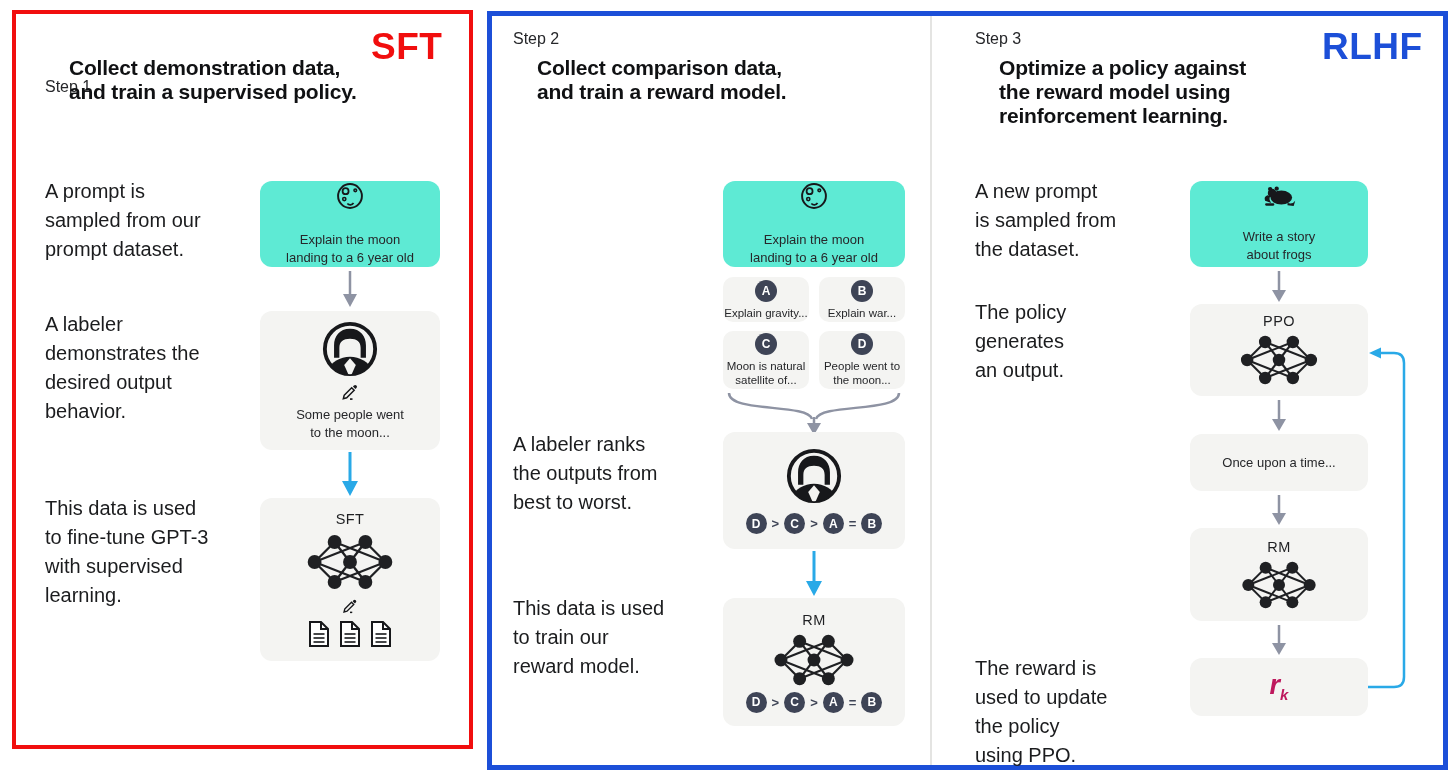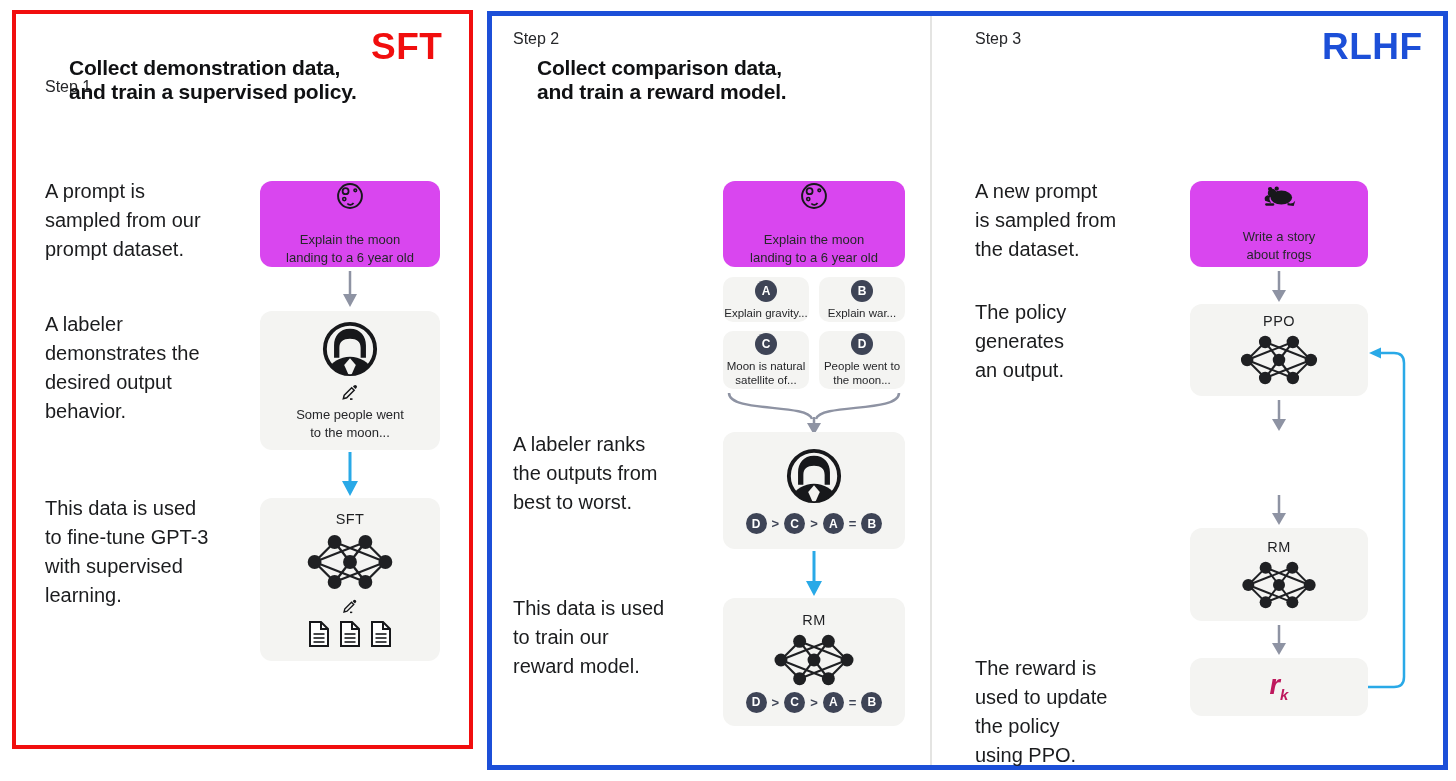--- a/index.html
+++ b/index.html
@@ -19,21 +19,21 @@
                 letter-spacing:-0.2px; color:#101113;margin-left:24px; }
   .body-text  { position:absolute; font-size:20px; line-height:29px; color:#1b1c1e; }
 
   .tag { position:absolute; font-size:37px; font-weight:800; letter-spacing:0.5px; }
   .tag.sft  { color:#f10e0e; }
   .tag.rlhf { color:#1c4fd8; }
 
   .box { position:absolute; box-sizing:border-box; border-radius:12px;
          display:flex; flex-direction:column; align-items:center; justify-content:center;
          text-align:center; }
-  .box.prompt { background:#d946ef; gap:20px;text-align:center; }
+  .box.prompt { background:#5eead4; gap:20px;text-align:center; }
   .box.card   { background:#f4f4f2; }
   .box-text { font-size:13px; line-height:18px; color:#26272a; }
 
   .mini { position:absolute; box-sizing:border-box; background:#f4f4f2; border-radius:10px;
           display:flex; flex-direction:column; align-items:center; justify-content:center;
           gap:4px; text-align:center; }
   .mini .box-text { font-size:11.5px; line-height:14px; }
 
   .badge { width:21px; height:21px; border-radius:50%; background:#3e4456; color:#ffffff;
            font-size:12px; font-weight:bold; display:inline-flex; align-items:center;
@@ -289,20 +289,23 @@
       <span class="rank-sep">&gt;</span>
       <span class="badge">C</span>
       <span class="rank-sep">&gt;</span>
       <span class="badge">A</span>
       <span class="rank-sep">=</span>
       <span class="badge">B</span>
     </div>
   </div>
 
   <div class="step-label" style="left:975px; top:30px;">Step 3</div>
+  <div class="step-title pre" style="left:975px; top:56px; width:340px;">Optimize a policy against
+the reward model using
+reinforcement learning.</div>
   <div class="tag rlhf" style="left:1322px; top:26px;">RLHF</div>
 
   <div class="body-text pre" style="left:975px; top:177px; width:205px;">A new prompt
 is sampled from
 the dataset.</div>
   <div class="body-text pre" style="left:975px; top:298px; width:205px;">The policy
 generates
 an output.</div>
   <div class="body-text pre" style="left:975px; top:654px; width:205px;">The reward is
 used to update
@@ -357,20 +360,23 @@
           <circle cx="80" cy="65" r="9"></circle>
       </g>
     </svg>
   </div>
 
   <svg class="arrow" style="left:1269px; top:400px;" width="20" height="31" viewBox="0 0 20 31">
     <line x1="10" y1="0" x2="10" y2="20" stroke="#8e93a3" stroke-width="2.5"></line>
     <polygon points="3,19 17,19 10,31" fill="#8e93a3"></polygon>
   </svg>
 
+  <div class="box card" style="left:1190px; top:434px; width:178px; height:57px;">
+    <div class="box-text">Once upon a time...</div>
+  </div>
 
   <svg class="arrow" style="left:1269px; top:495px;" width="20" height="30" viewBox="0 0 20 30">
     <line x1="10" y1="0" x2="10" y2="19" stroke="#8e93a3" stroke-width="2.5"></line>
     <polygon points="3,18 17,18 10,30" fill="#8e93a3"></polygon>
   </svg>
 
   <div class="box card" style="left:1190px; top:528px; width:178px; height:93px; gap:4px;">
     <div class="model-label">RM</div>
     <svg width="86" height="52" viewBox="0 0 120 78">
       <g stroke="#1f2023" stroke-width="3">

